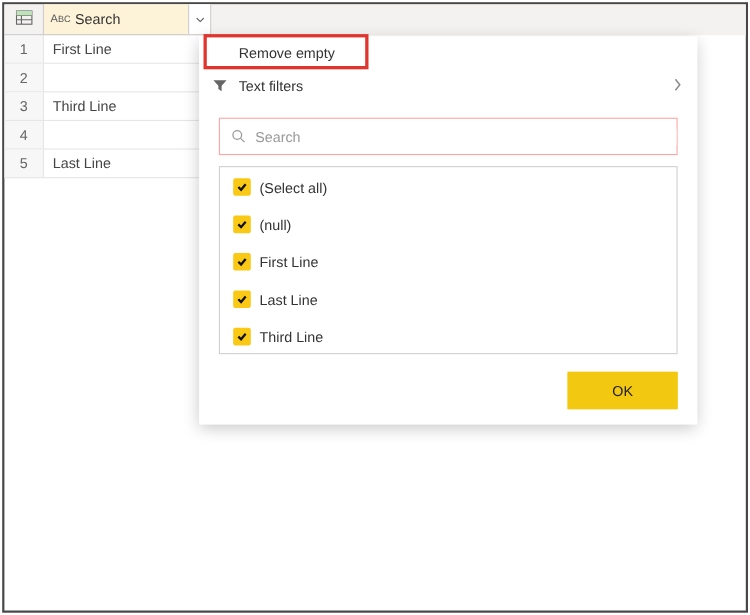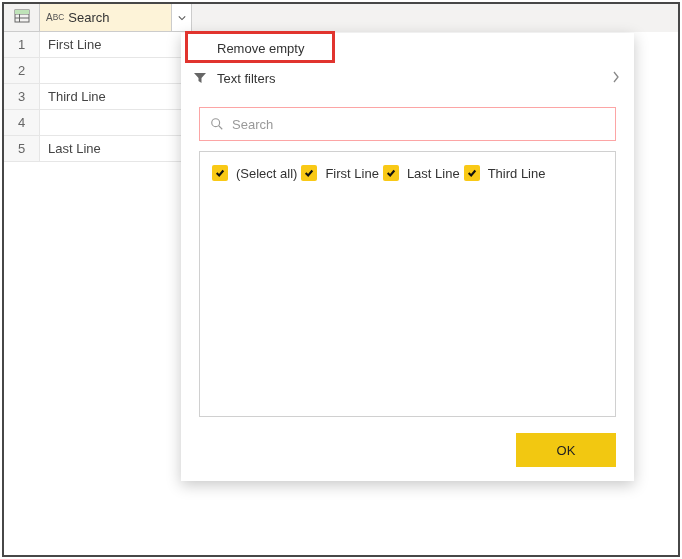--- a/index.html
+++ b/index.html
@@ -133,25 +133,25 @@
     .search-input {
       border: none;
       outline: none;
       flex: 1;
       font-size: 13px;
       color: #333;
     }
     .search-input::placeholder { color: #999; }
     .values-list {
       border: 1px solid #d0d0d0;
-      height: 266px;
+      height: 171px;
       padding: 10px 12px;
       display: flex;
-      flex-direction: row;
-      gap: 4px;
+      flex-direction: column;
+      gap: 18px;
     }
     .value-item {
       display: flex;
       align-items: center;
       gap: 8px;
       height: 22px;
     }
     .chk {
       width: 16px;
       height: 16px;
@@ -286,20 +286,28 @@
               </svg>
             </span>
           <span>(Select all)</span>
         </div>
         <div class="value-item">
           <span class="chk">
               <svg viewBox="0 0 12 12">
                 <path d="M2 6 L5 9 L10 3" fill="none"></path>
               </svg>
             </span>
+          <span>(null)</span>
+        </div>
+        <div class="value-item">
+          <span class="chk">
+              <svg viewBox="0 0 12 12">
+                <path d="M2 6 L5 9 L10 3" fill="none"></path>
+              </svg>
+            </span>
           <span>First Line</span>
         </div>
         <div class="value-item">
           <span class="chk">
               <svg viewBox="0 0 12 12">
                 <path d="M2 6 L5 9 L10 3" fill="none"></path>
               </svg>
             </span>
           <span>Last Line</span>
         </div>

